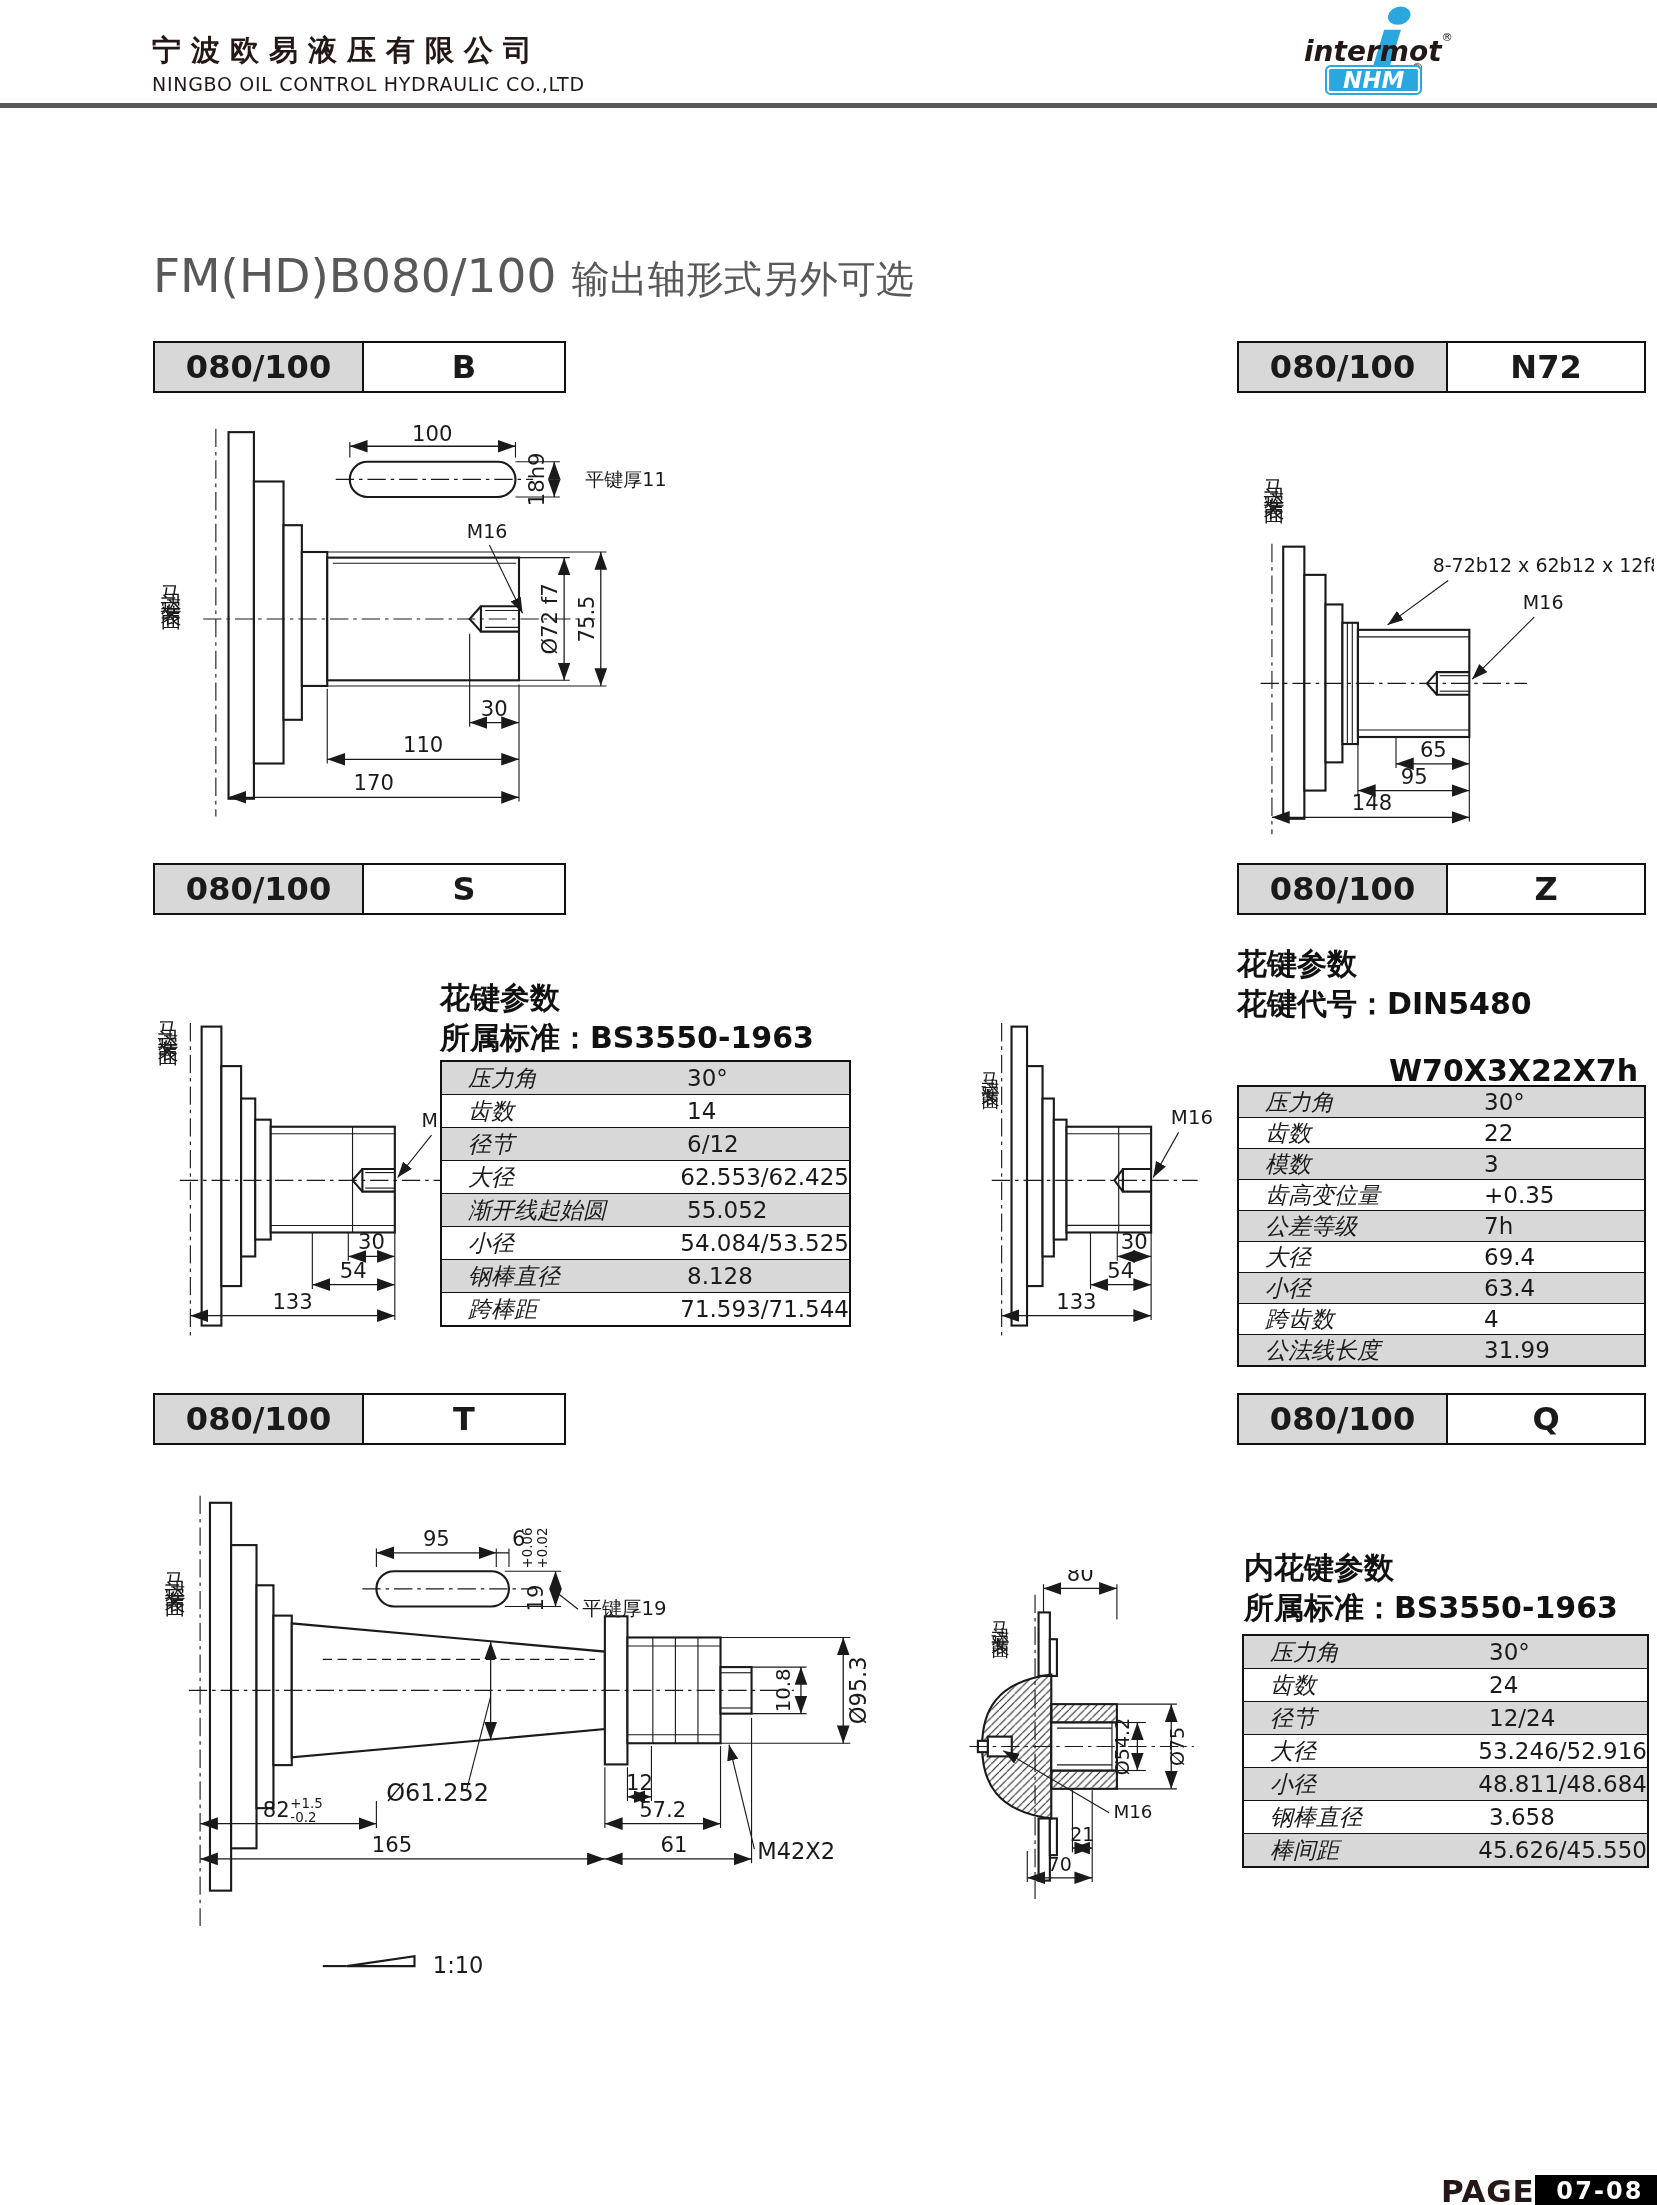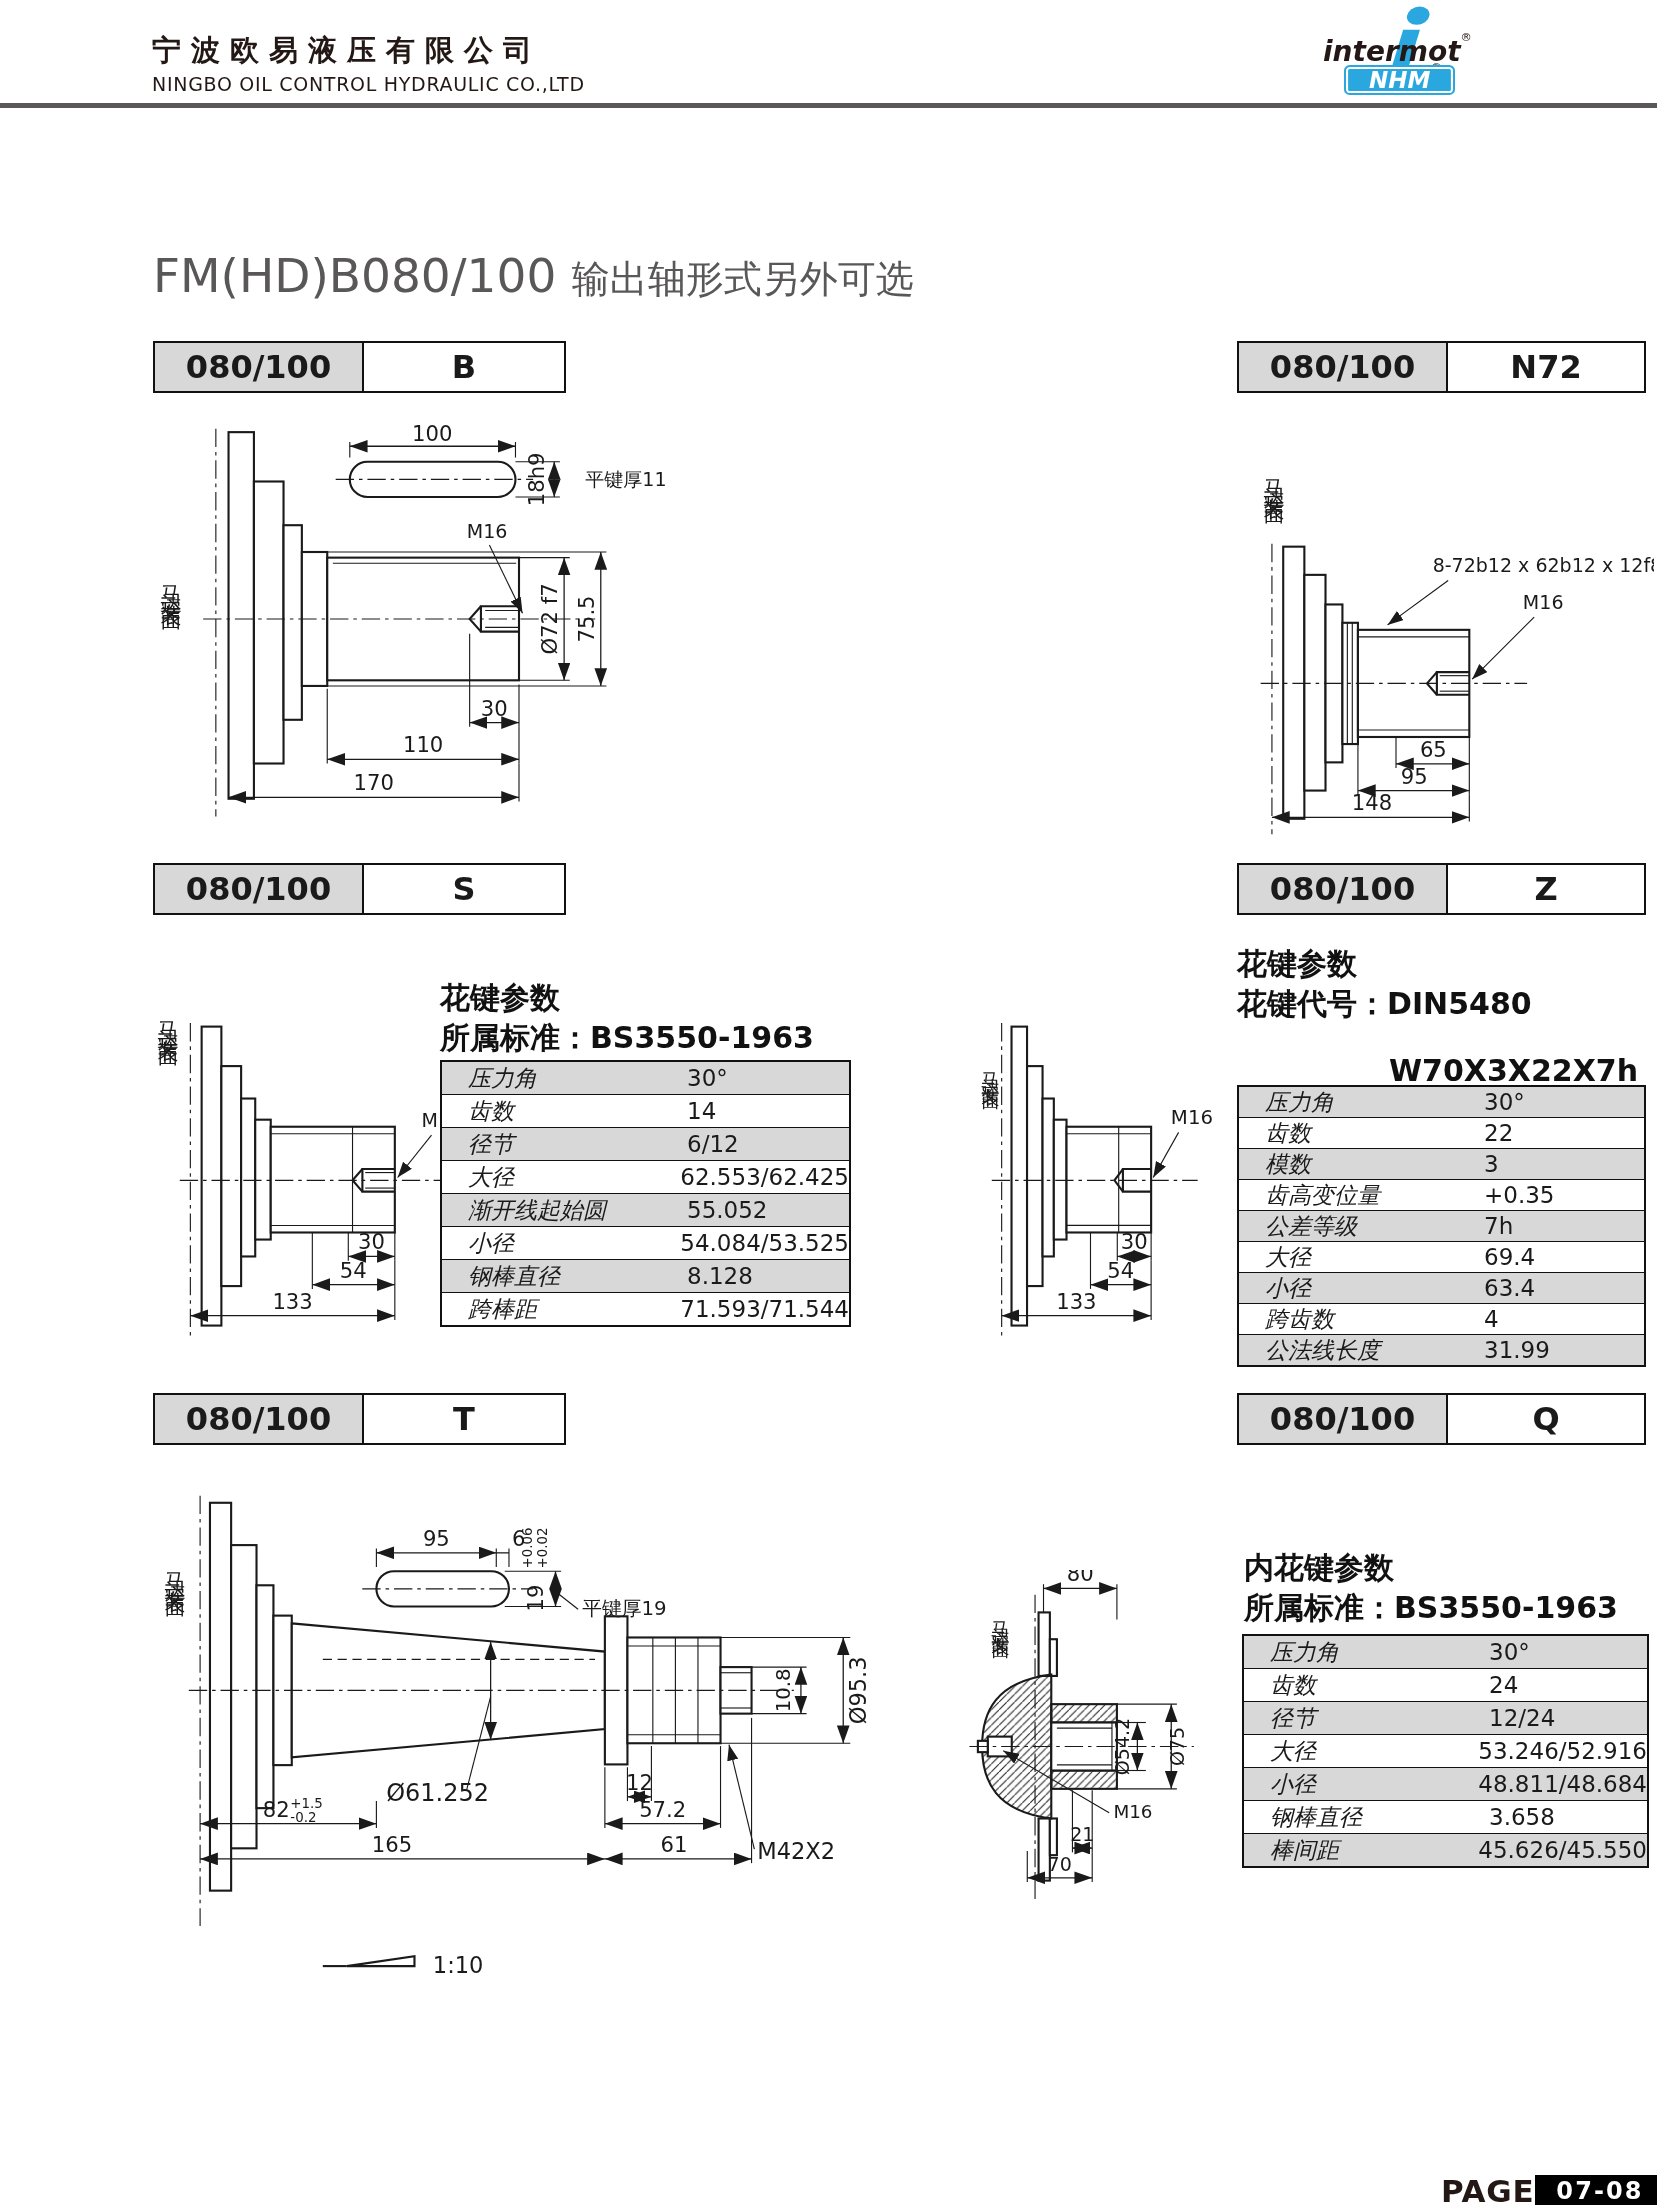--- a/index.html
+++ b/index.html
@@ -2,26 +2,26 @@
 <html style="font-size:11.3px"><head>
 <meta charset="utf-8">
 <style>
   html,body{margin:0;padding:0;background:#eee;}
   .page{position:relative;width:1657px;height:2205px;background:#ffffff;overflow:hidden;
         font-family:"DejaVu Sans","Liberation Sans",sans-serif;color:#1a1a1a;}
   
   .co-cn{position:absolute;left:152px;top:31px;font-size:29px;font-weight:bold;letter-spacing:10px;color:#231815;}
   .co-en{position:absolute;left:152px;top:73px;font-size:19px;letter-spacing:0.7px;color:#231815;}
   .rule{position:absolute;left:0;top:103px;width:1657px;height:5px;background:#595757;}
-  .logo{position:absolute;left:1304px;top:12.7px;width:176px;height:88px;margin-left:19px;}
+  .logo{position:absolute;left:1304px;top:12.7px;width:176px;height:88px;}
   .logo-word{position:absolute;left:0;top:18.3px;font-size:28px;font-weight:800;font-style:italic;color:#231815;z-index:2;}
   .logo-reg{font-size:11.3px;vertical-align:20px;font-style:normal;font-weight:normal;}
   .logo-i{position:absolute;left:65px;top:-8.5px;z-index:1;}
   .logo-nhm{position:absolute;left:21px;top:52px;background:#2aa7de;border:2.1px solid #2aa7de;box-shadow:inset 0 0 0 2.1px #fff;
-            border-radius:5.6px;color:#fff;font-weight:bold;font-style:italic;font-size:23px;padding:0 23px;z-index:2;}
+            border-radius:5.6px;color:#fff;font-weight:bold;font-style:italic;font-size:23px;padding:0 16px;z-index:2;}
   .logo-reg2{position:absolute;left:107px;top:47px;font-size:12.7px;color:#231815;}
   .brand{position:absolute;right:0;top:2.8px;font-size:89px;font-weight:900;line-height:1.0;color:#231815;letter-spacing:1.4px;}
   
   .title{position:absolute;left:153px;top:248px;color:#595757;white-space:nowrap;}
   .title .model{font-size:47px;font-weight:500;}
   .title .desc{font-size:38px;font-weight:500;margin-left:15.5px;margin-top:36px;}
   
   .secbox{position:absolute;display:flex;height:52px;border:2.1px solid #111;box-sizing:border-box;background:#fff;}
   .secbox .size{width:207px;background:#d8d8d8;border-right:2.1px solid #111;display:flex;align-items:center;justify-content:center;
                 font-size:32px;font-weight:bold;}

